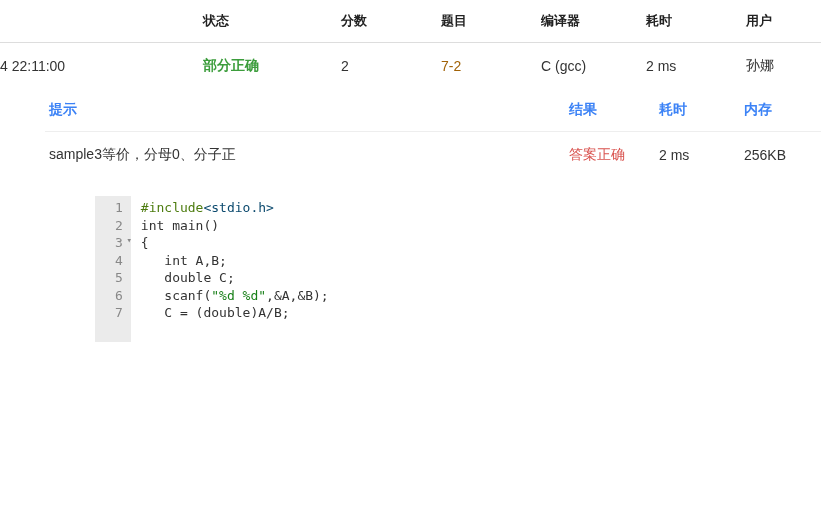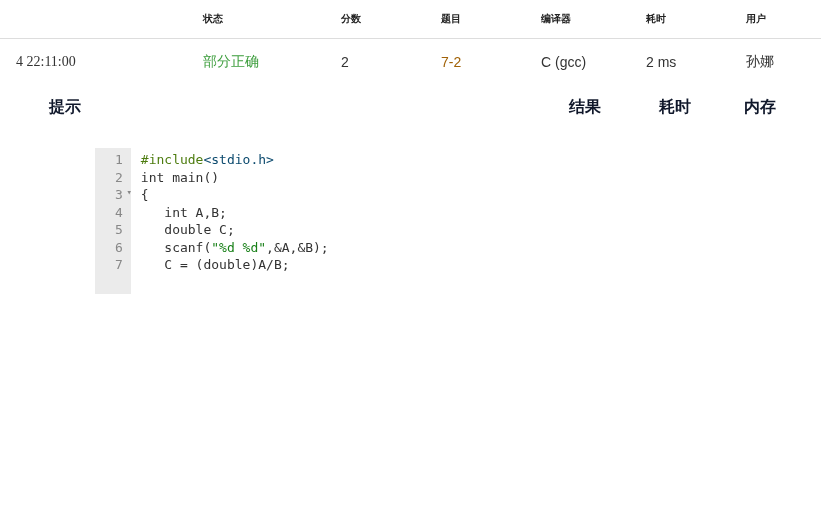--- a/index.html
+++ b/index.html
@@ -1,49 +1,49 @@
 <!DOCTYPE html>
 <html><head>
 <meta charset="utf-8">
 <style>
   * { box-sizing: border-box; margin: 0; padding: 0; }
   body { font-family: -apple-system, "Segoe UI", "Microsoft YaHei", sans-serif; font-size: 14px; color: #333; background: #fff; width: 821px; }
   table { border-collapse: collapse; width: 100%; }
-  th { text-align: left; font-weight: 600; color: #222; padding: 12px 8px; font-size: 10px; }
+  th { text-align: left; font-weight: 600; color: #222; padding: 12px 8px; font-size: 13px; }
   td { padding: 14px 8px; font-size: 14px; border-top: 1px solid #eee; }
   .thead-row th { border-bottom: 1px solid #ddd; }
-  .status-partial { color: #3c9d3c; }
+  .status-partial { color: #3c9d3c; font-weight: bold; }
   .problem-link { color: #a16207; text-decoration: none; }
   .result-wrong { color: #3c9d3c; }
   .result-correct { color: #d9534f; }
   
   .t1 col.c-time { width: 195px; }
   .t1 col.c-status { width: 138px; }
   .t1 col.c-score { width: 100px; }
   .t1 col.c-problem { width: 100px; }
   .t1 col.c-compiler { width: 105px; }
   .t1 col.c-timecost { width: 100px; }
   .t1 col.c-user { width: auto; }
   .t2-wrap { padding-left: 45px; }
   .t2 col.c-hint { width: 520px; }
   .t2 col.c-result { width: 90px; }
   .t2 col.c-timecost { width: 85px; }
   .t2 col.c-mem { width: auto; }
   .t2 th, .t2 td { padding-left: 4px; padding-right: 4px; }
-  .t2 thead th { font-size: 16px; color: #0f172a; }
+  .t2 thead th { font-size: 14px; color: #3b82f6; }
   .code-block { display: flex; margin-top: 18px; margin-left: 95px; font-family: Consolas, Monaco, monospace; font-size: 13px; line-height: 1.35; }
   .gutter { background: #ebebeb; color: #888; text-align: right; padding: 3px 8px 3px 20px; user-select: none; }
   .gutter .ln { display: block; }
   .gutter .fold { position: relative; }
   .gutter .fold::after { content: "\25BE"; position: absolute; right: -9px; top: 0; font-size: 9px; color: #888; }
   .codelines { padding: 3px 10px; white-space: pre; flex: 1; }
   .kw-include { color: #4d7c0f; }
   .kw-header { color: #0c4a6e; }
   .kw-str { color: #198019; }
-  .truncated-time { padding-left: 16px; font-family: Liberation Serif, serif; }
+  .truncated-time { padding-left: 0; }
 </style>
 </head>
 <body>
 
 <table class="t1">
   <colgroup>
     <col class="c-time">
       <col class="c-status">
       <col class="c-score">
       <col class="c-problem">
@@ -86,20 +86,26 @@
   <thead>
     <tr>
       <th>提示</th>
       <th>结果</th>
       <th>耗时</th>
       <th>内存</th>
     </tr>
   </thead>
   <tbody>
 
+        <tr>
+          <td>sample3等价，分母0、分子正</td>
+          <td class="result-correct">答案正确</td>
+          <td>2 ms</td>
+          <td>256KB</td>
+        </tr>
       </tbody>
 </table>
 </div>
 
 <div class="code-block">
   <div class="gutter">
       <span class="ln">1</span>
       <span class="ln">2</span>
       <span class="ln fold">3</span>
       <span class="ln">4</span>

